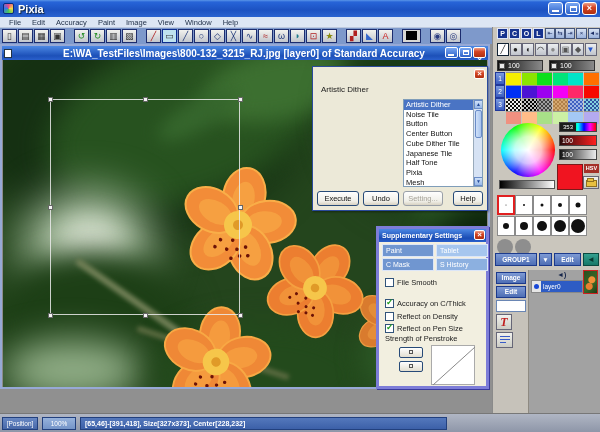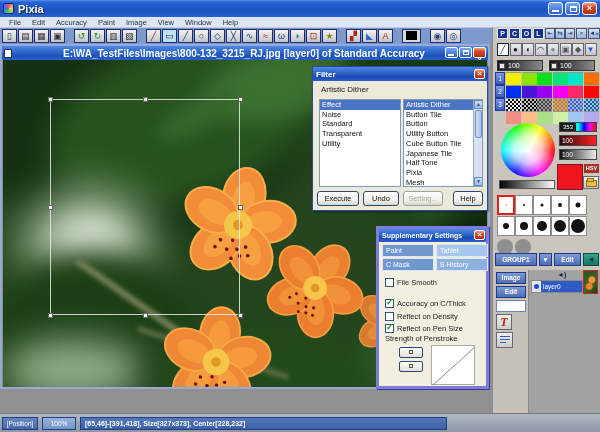--- a/index.html
+++ b/index.html
@@ -328,39 +328,29 @@
           <div class="handle" style="left: 45px; top: 145px;"></div>
           <div class="handle" style="left: 235px; top: 145px;"></div>
           <div class="handle" style="left: 45px; top: 253px;"></div>
           <div class="handle" style="left: 140px; top: 253px;"></div>
           <div class="handle" style="left: 235px; top: 253px;"></div>
         </div>
     </div>
   </div>
 
   <div class="abs dialog filterdlg">
-    <div class="dlg-titlebar">
-      <span class="dlg-title">Filter</span>
-    </div>
     <div class="dlg-x">×</div>
     <div class="dlg-label">Artistic Dither</div>
-    <div class="listbox" id="filter-cats" style="left:6px;top:32px;width:82px;height:88px">
-        <div class="list-item sel">Effect</div>
-        <div class="list-item">Noise</div>
-        <div class="list-item">Standard</div>
-        <div class="list-item">Transparent</div>
-        <div class="list-item">Utility</div>
-      </div>
     <div class="listbox" style="left:90px;top:32px;width:80px;height:88px">
       <div id="filter-list-items" style="margin-right:9px">
           <div class="list-item sel">Artistic Dither</div>
-          <div class="list-item">Button Tile</div>
+          <div class="list-item">Noise Tile</div>
           <div class="list-item">Button</div>
-          <div class="list-item">Utility Button</div>
-          <div class="list-item">Cube Button Tile</div>
+          <div class="list-item">Center Button</div>
+          <div class="list-item">Cube Dither Tile</div>
           <div class="list-item">Japanese Tile</div>
           <div class="list-item">Half Tone</div>
           <div class="list-item">Pixia</div>
           <div class="list-item">Mesh</div>
         </div>
       <div class="scrollbar">
         <div class="sb-btn" style="top:0">▲</div>
         <div class="sb-thumb"></div>
         <div class="sb-btn" style="bottom:0">▼</div>
       </div>

